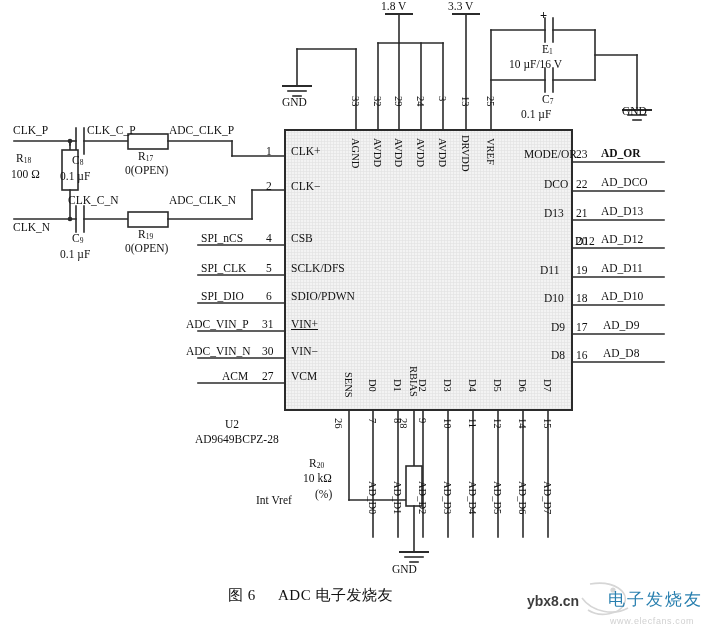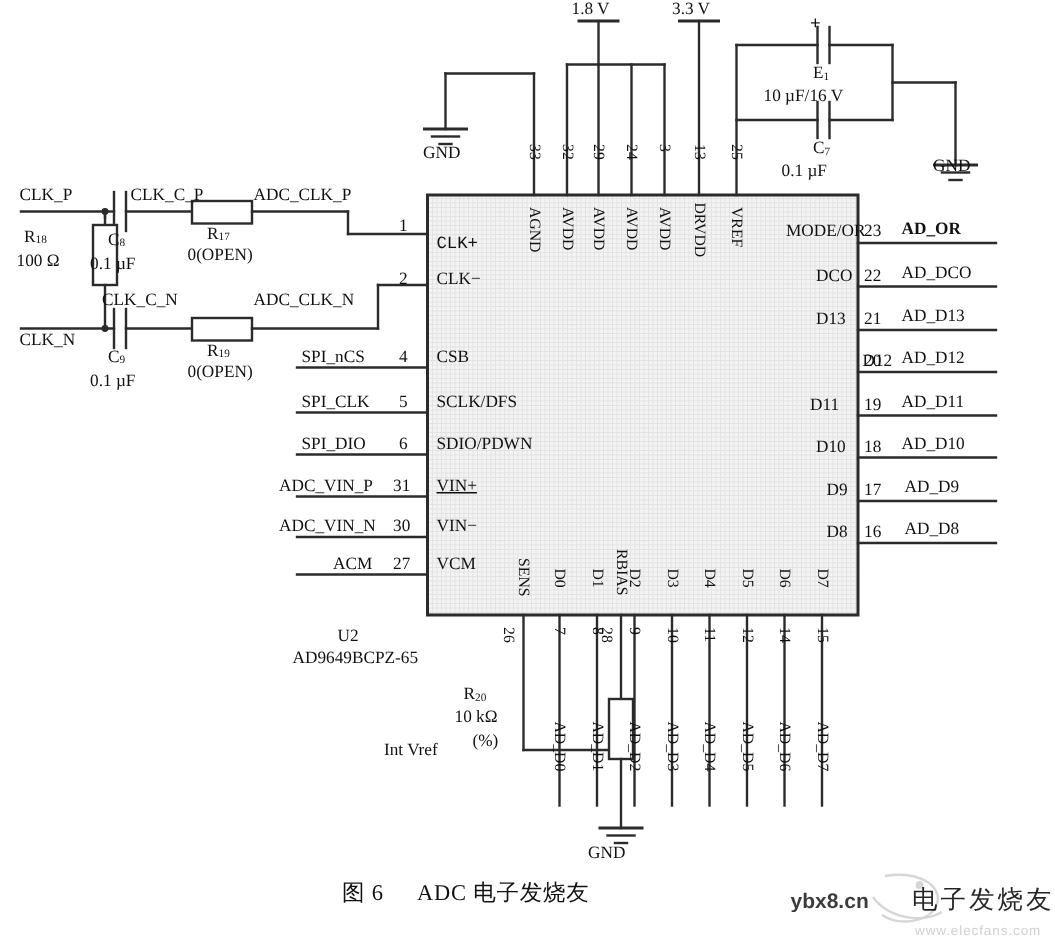--- a/index.html
+++ b/index.html
@@ -13,21 +13,21 @@
   svg.sheet{position:absolute;left:0;top:0;width:703px;height:632px;}
   .lbl{position:absolute;white-space:nowrap;font-family:"Liberation Serif",serif;color:#111;}
   .t10{font-size:10.5px;}
   .t11{font-size:11.5px;}
   .t12{font-size:12.5px;}
   .vert{transform-origin:0 0;}
   .sub{font-size:7.5px;vertical-align:-1px;}
   .caption{font-size:15px;letter-spacing:.5px;font-family:"Liberation Serif",serif;}
   .wm{position:absolute;opacity:.85;}
   .wm-t{font-family:"Liberation Sans",sans-serif;font-weight:bold;font-size:14px;color:#1a1a1a;}
-  .wm-cn{font-family:"Liberation Serif",serif;font-size:17px;color:#000000;letter-spacing:2px;}
+  .wm-cn{font-family:"Liberation Serif",serif;font-size:17px;color:#0369a1;letter-spacing:2px;}
   .wm-u{font-family:"Liberation Sans",sans-serif;font-size:9px;color:#c9c9c9;letter-spacing:.6px;}
 </style>
 </head>
 <body>
 
 <div id="root">
 
   <svg class="sheet" viewBox="0 0 703 632">
     <defs>
       <pattern id="hatch" width="3" height="3" patternUnits="userSpaceOnUse">
@@ -180,21 +180,21 @@
 
   <div class="lbl t11" style="left:266px;top:145px;">1</div>
   <div class="lbl t11" style="left:266px;top:180px;">2</div>
   <div class="lbl t11" style="left:266px;top:232px;">4</div>
   <div class="lbl t11" style="left:266px;top:262px;">5</div>
   <div class="lbl t11" style="left:266px;top:290px;">6</div>
   <div class="lbl t11" style="left:262px;top:318px;">31</div>
   <div class="lbl t11" style="left:262px;top:345px;">30</div>
   <div class="lbl t11" style="left:262px;top:370px;">27</div>
 
-  <div class="lbl t11" style="left:291px;top:156px;font-family:Liberation Mono, monospace;">CLK+</div>
+  <div class="lbl t11" style="left:291px;top:145px;">CLK+</div>
   <div class="lbl t11" style="left:291px;top:180px;">CLK−</div>
   <div class="lbl t11" style="left:291px;top:232px;">CSB</div>
   <div class="lbl t11" style="left:291px;top:262px;">SCLK/DFS</div>
   <div class="lbl t11" style="left:291px;top:290px;">SDIO/PDWN</div>
   <div class="lbl t11" style="left:291px;top:318px;text-decoration:underline;">VIN+</div>
   <div class="lbl t11" style="left:291px;top:345px;">VIN−</div>
   <div class="lbl t11" style="left:291px;top:370px;">VCM</div>
 
   <div class="lbl t11" style="left:201px;top:232px;">SPI_nCS</div>
   <div class="lbl t11" style="left:201px;top:262px;">SPI_CLK</div>
@@ -289,21 +289,21 @@
   <div class="lbl t10 vert" style="left:428px;top:481px;transform:rotate(90deg);">AD_D2</div>
   <div class="lbl t10 vert" style="left:453px;top:481px;transform:rotate(90deg);">AD_D3</div>
   <div class="lbl t10 vert" style="left:478px;top:481px;transform:rotate(90deg);">AD_D4</div>
   <div class="lbl t10 vert" style="left:503px;top:481px;transform:rotate(90deg);">AD_D5</div>
   <div class="lbl t10 vert" style="left:528px;top:481px;transform:rotate(90deg);">AD_D6</div>
   <div class="lbl t10 vert" style="left:553px;top:481px;transform:rotate(90deg);">AD_D7</div>
 
   <div class="lbl t11" style="left:225px;top:418px;">
     <span>U2</span>
   </div>
-  <div class="lbl t11" style="left:195px;top:433px;">AD9649BCPZ-65</div>
+  <div class="lbl t11" style="left:195px;top:433px;">AD9649BCPZ-28</div>
 
   <div class="lbl t11" style="left:309px;top:457px;">
     <span>R</span><span class="sub">20</span>
   </div>
   <div class="lbl t11" style="left:303px;top:472px;">10 kΩ</div>
   <div class="lbl t11" style="left:315px;top:488px;">(%)</div>
 
   <div class="lbl t11" style="left:256px;top:494px;">Int Vref</div>
 
   <div class="lbl caption" style="left:228px;top:586px;">图 6</div>

